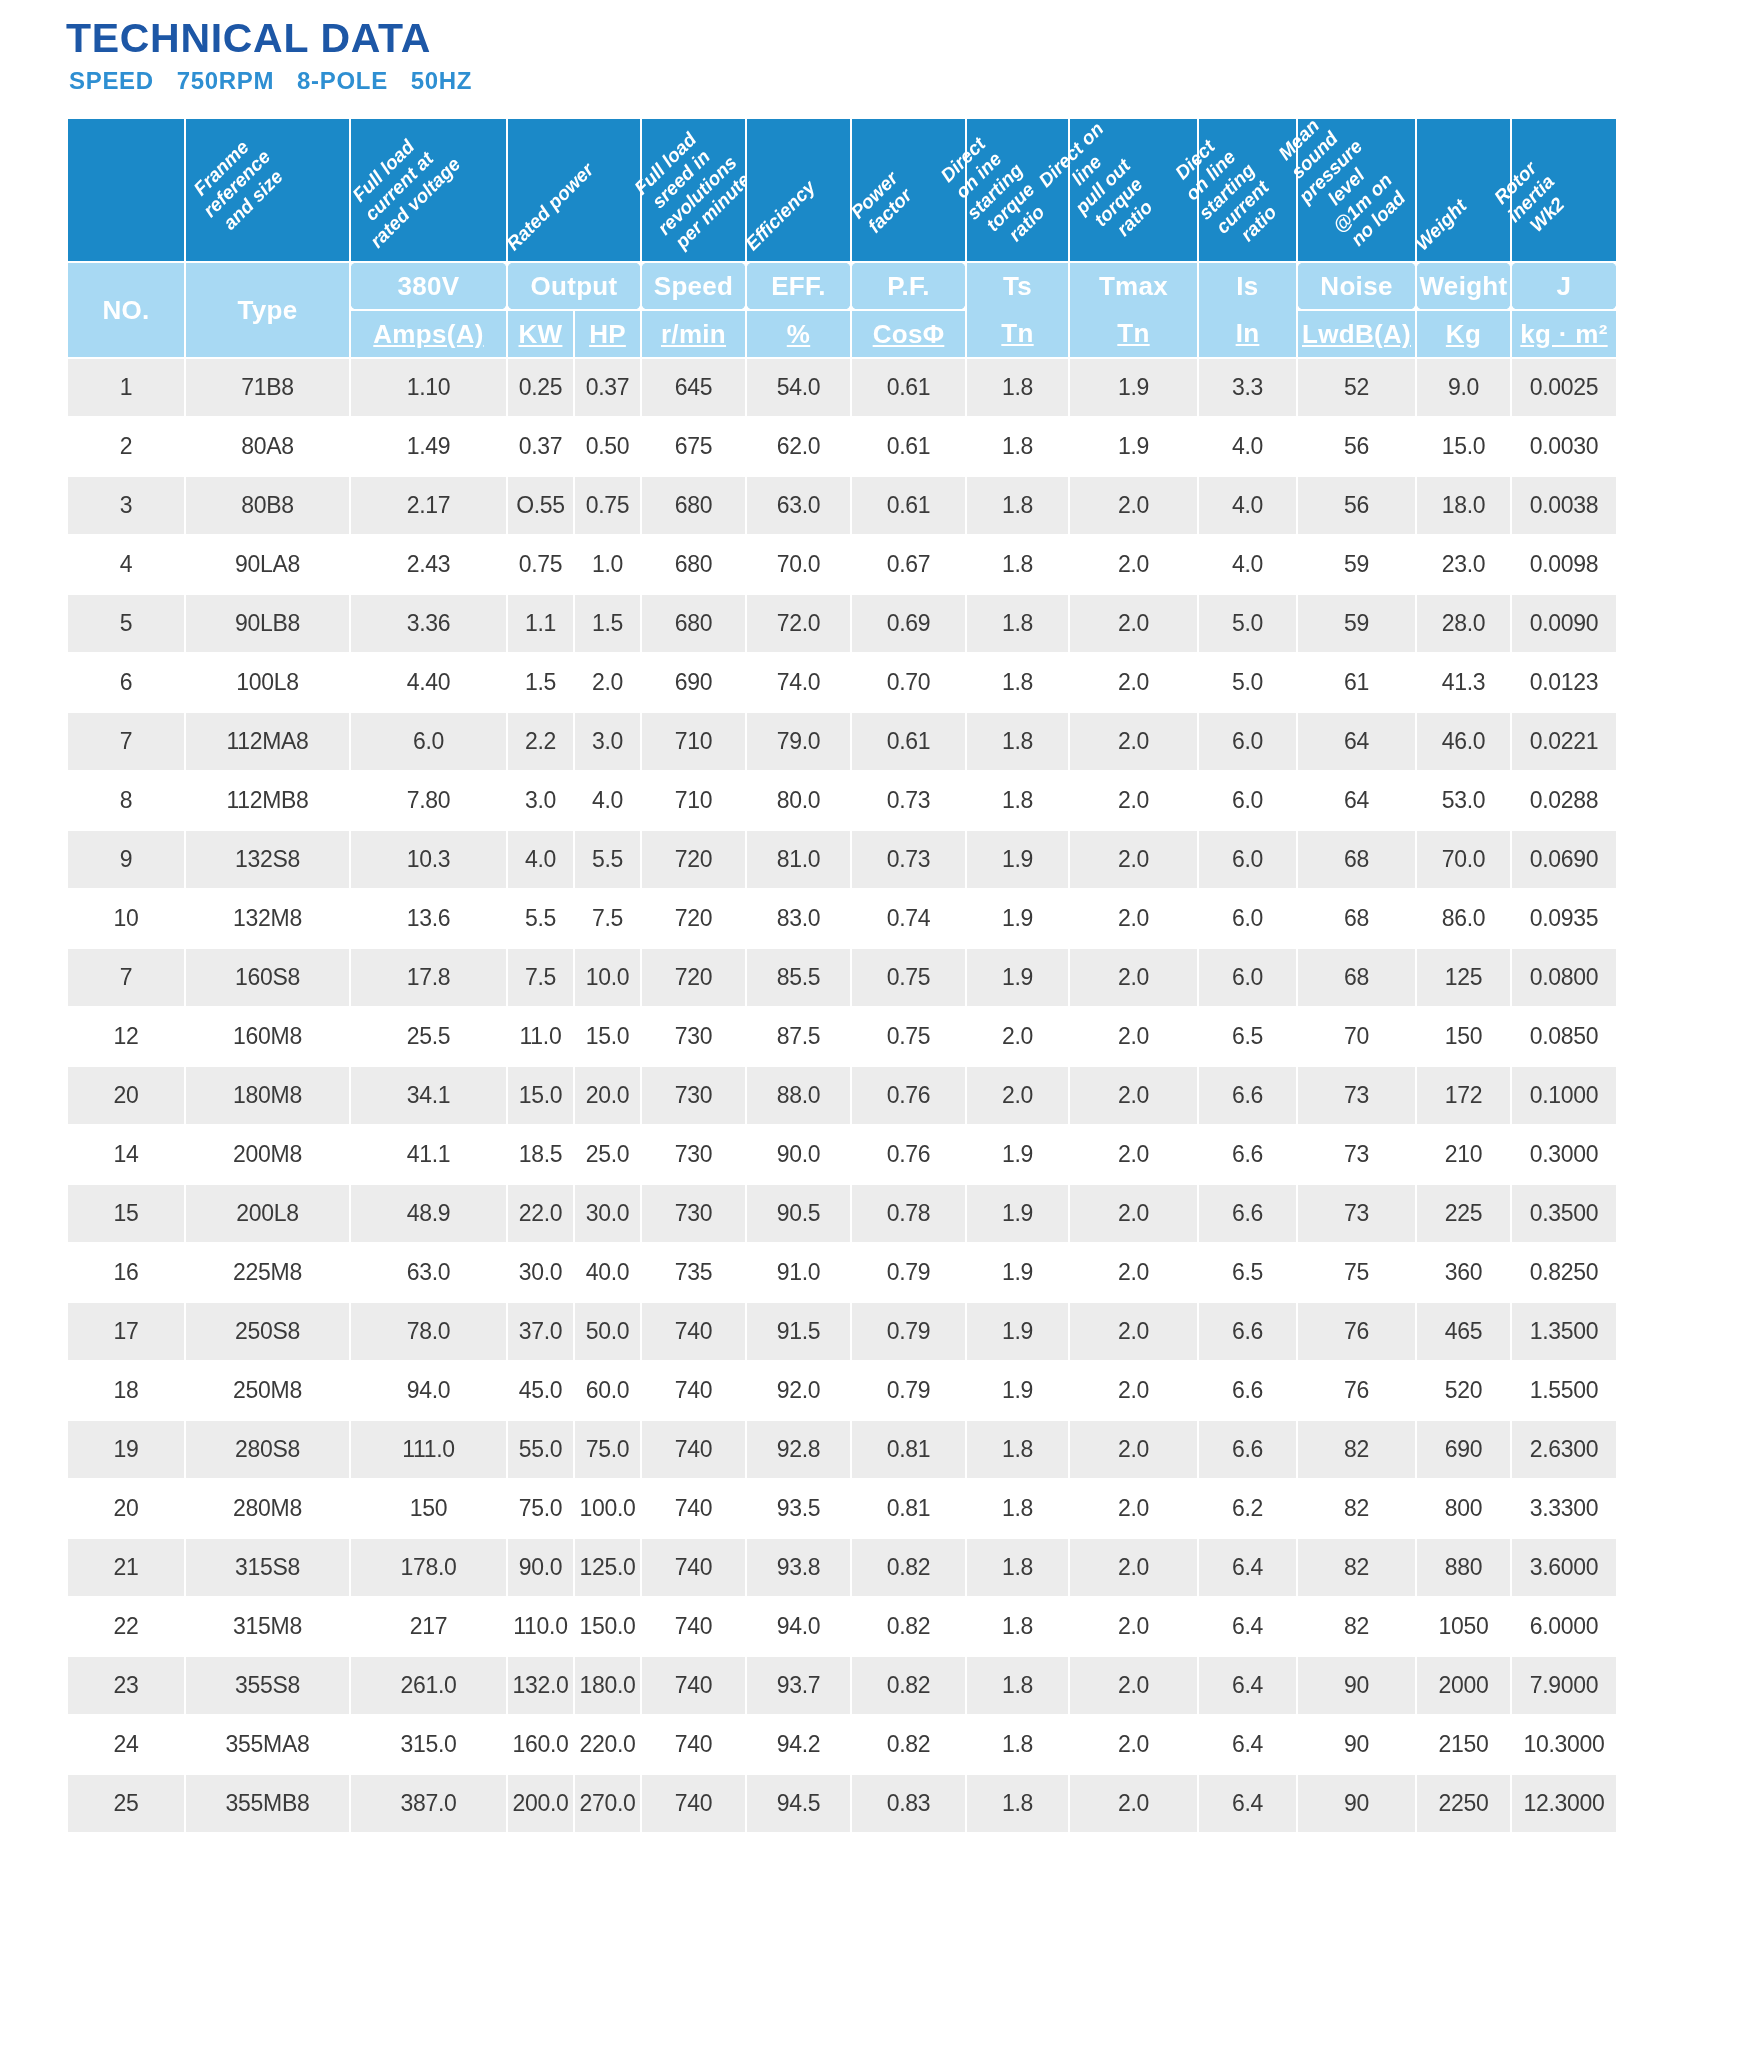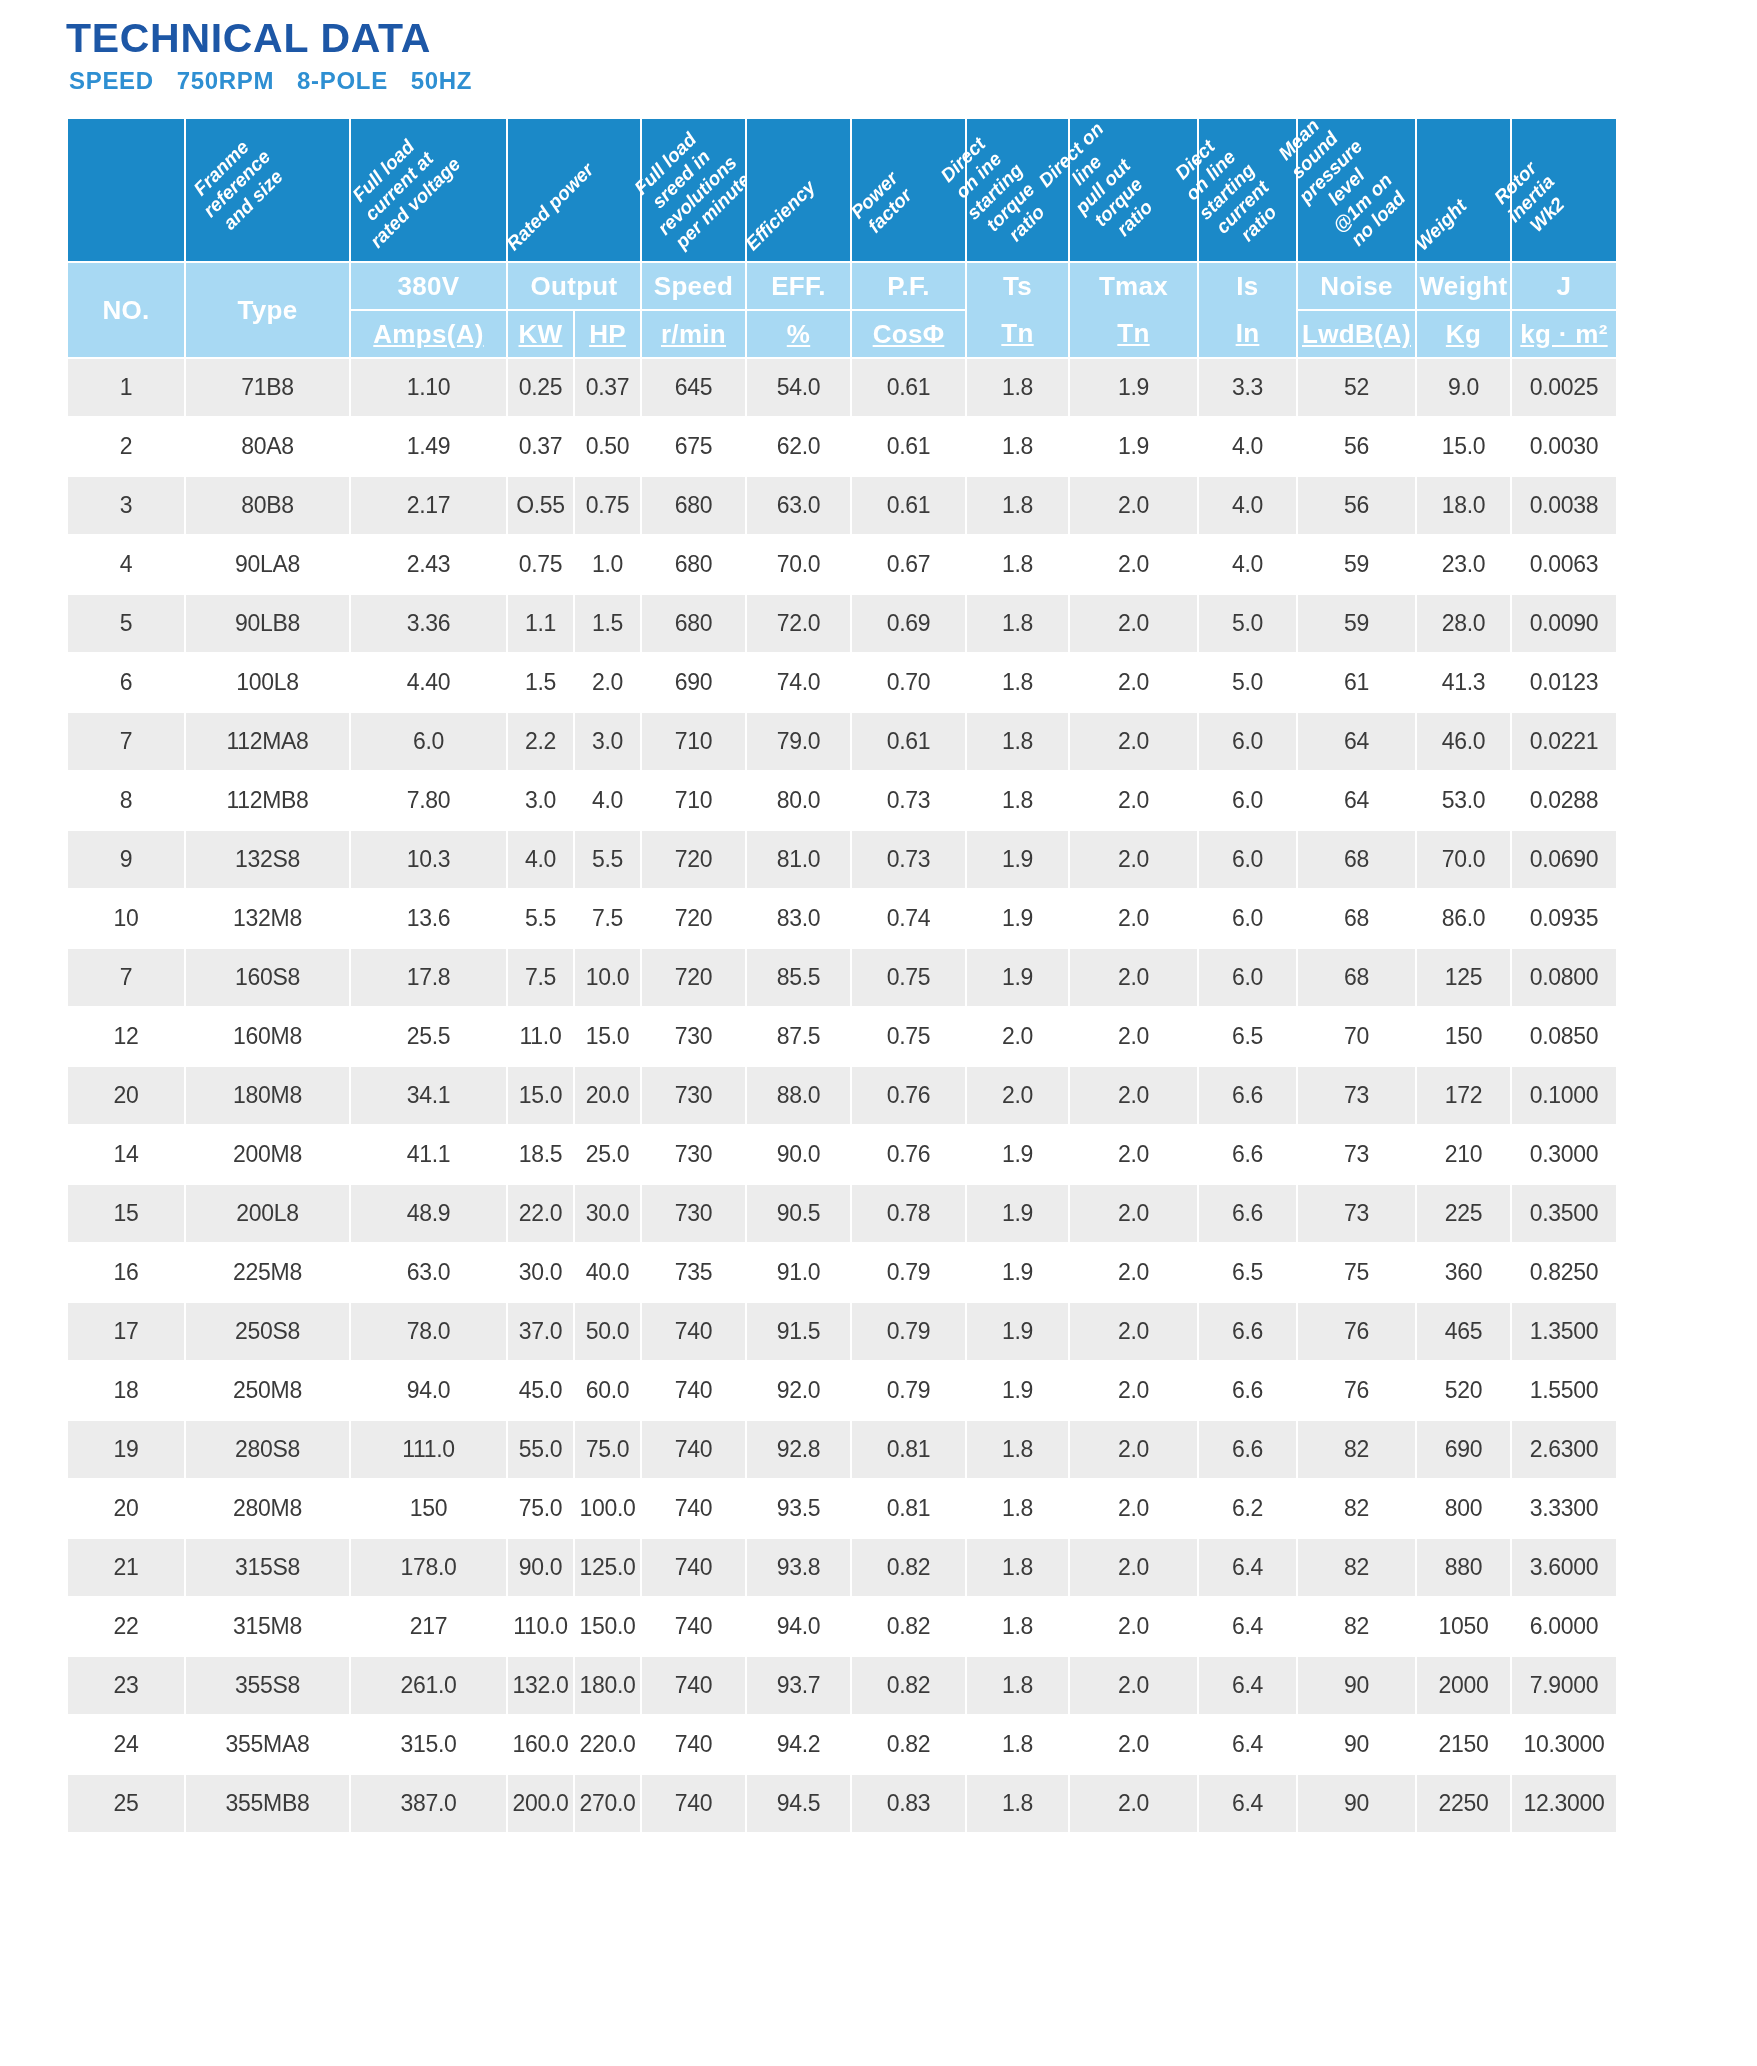--- a/index.html
+++ b/index.html
@@ -76,21 +76,21 @@
     color: #ffffff;
     font-weight: bold;
     font-size: 26px;
     text-align: center;
     vertical-align: middle;
     border-left: 2.1px solid #fff;
     border-right: 2.1px solid #fff;
     letter-spacing: 0.3px;
   }
   tr.sub-top td { height: 48px; }
-  tr.sub-top td.div { border-bottom: 2.1px solid #fff; }
+  tr.sub-top td.div { border-bottom: 2.1px solid #fff; border-radius: 8px; }
   tr.sub-top td.nodiv { border-bottom: 0; }
   tr.sub-bot td { height: 48px; border-bottom: 2.1px solid #fff; text-decoration: underline; }
   
   tbody tr.data td {
     height: 59px;
     text-align: center;
     vertical-align: middle;
     font-size: 23px;
     letter-spacing: -0.3px;
     color: #3a3a3a;
@@ -269,21 +269,21 @@
           <td>0.75</td>
           <td>1.0</td>
           <td>680</td>
           <td>70.0</td>
           <td>0.67</td>
           <td>1.8</td>
           <td>2.0</td>
           <td>4.0</td>
           <td>59</td>
           <td>23.0</td>
-          <td>0.0063</td>
+          <td>0.0098</td>
         </tr>
         <tr class="data odd">
           <td>5</td>
           <td>90LB8</td>
           <td>3.36</td>
           <td>1.1</td>
           <td>1.5</td>
           <td>680</td>
           <td>72.0</td>
           <td>0.69</td>

